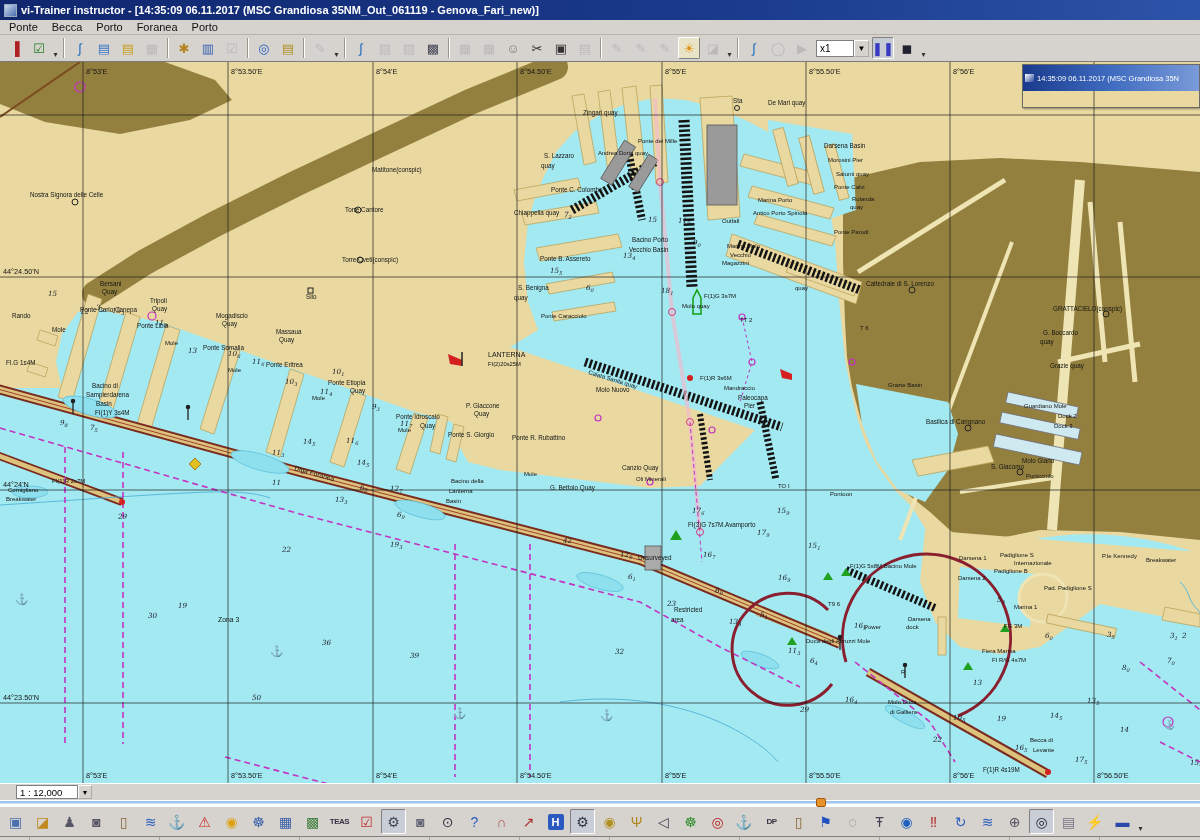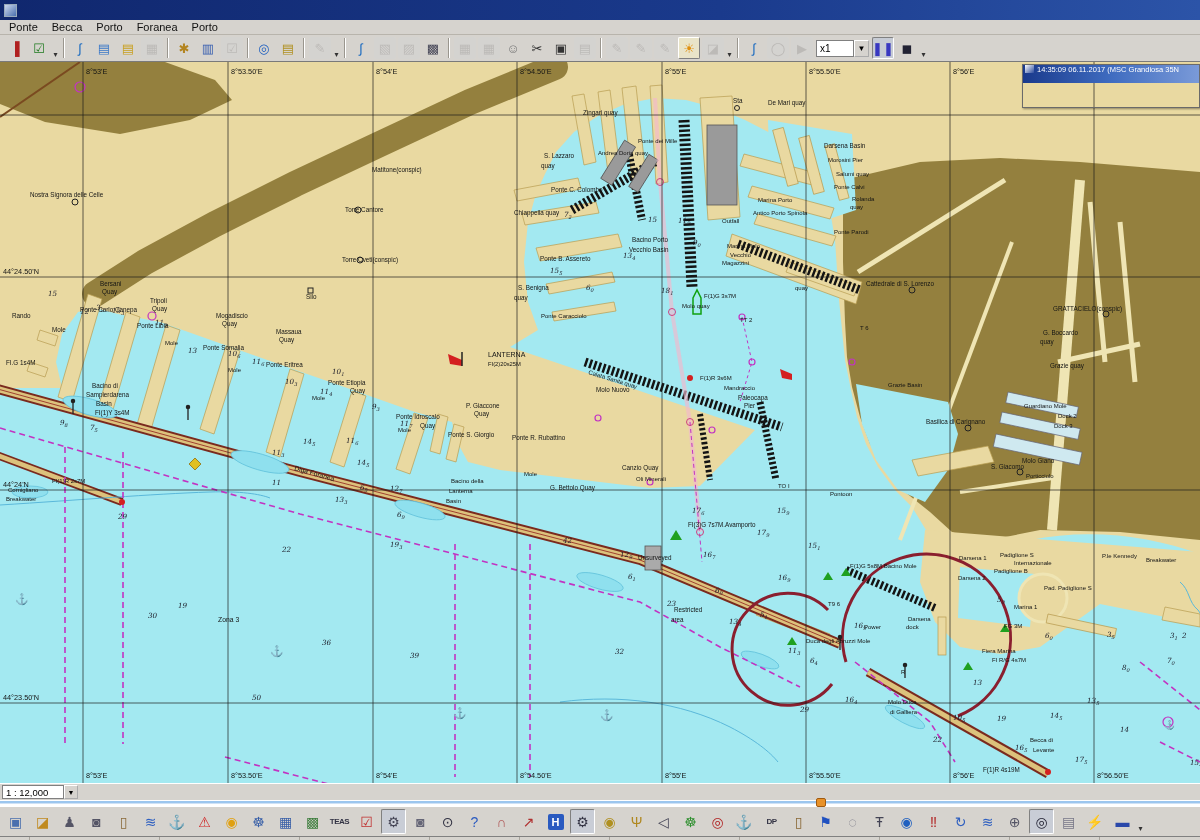--- a/index.html
+++ b/index.html
@@ -27,29 +27,29 @@
   .tb-combo input { width:38px; height:17px; font-size:10px; border:1px solid #808080; padding-left:3px;
             font-family:"Liberation Sans",sans-serif; }
   .tb-combo .drop { width:15px; height:17px; background:#d6d3ce; border:1px outset #fff; font-size:8px;
             display:flex; align-items:center; justify-content:center; }
   
   .chart-wrap { position:relative; width:1200px; height:721px; background:#a3e9f1; }
   .chart-wrap svg { display:block; }
   
   .clock-window { position:absolute; top:2px; right:0; width:178px; height:44px;
                   border:1px solid #6a6a6a; box-shadow:1px 1px 2px rgba(0,0,0,.4); z-index:50; }
-  .clock-titlebar { height:18px; background:linear-gradient(90deg,#1a3a8c,#3f6cc0,#7a9ad8);
-                  color:#fff; font-size:7.5px; display:flex; padding:0 2px;
+  .clock-titlebar { height:26px; background:linear-gradient(90deg,#1a3a8c,#3f6cc0,#7a9ad8);
+                  color:#fff; font-size:7.5px; display:flex; align-items:center; padding:0 2px;
                   white-space:nowrap; overflow:hidden; }
   .clock-titlebar .c-icon { width:9px; height:8px; background:linear-gradient(135deg,#fff,#2a4a9c); margin-right:3px; flex:none; }
   .clock-body { height:30px; background:#f2efe4; display:flex; align-items:center; justify-content:center; }
   .clock-time { font-size:26px; font-weight:bold; color:#000; letter-spacing:-1px; }
   
   .scale-row { height:17px; background:#d6d3ce; border-top:1px solid #fff; display:flex; align-items:center; }
-  .scale-combo { display:flex; margin-left:2px; }
+  .scale-combo { display:flex; margin-left:16px; }
   .scale-combo input { width:62px; height:14px; font-size:9.5px; border:1px solid #808080; padding-left:3px;
                   font-family:"Liberation Sans",sans-serif; }
   .scale-combo .drop { width:14px; height:14px; background:#d6d3ce; border:1px outset #fff; font-size:7px;
                   display:flex; align-items:center; justify-content:center; }
   .blue-strip { height:6px; background:repeating-linear-gradient(180deg,#ffffff 0 1px,#9cc6ee 1px 3px,#cfe2f6 3px 4px,#ffffff 4px 6px);
                 position:relative; }
   .strip-marker { position:absolute; left:816px; top:-2px; width:10px; height:9px; background:#e8922a;
                 border:1px solid #a05a10; border-radius:2px; }
   .taskbar { height:30px; background:#d6d3ce; border-top:1px solid #fff; display:flex; align-items:center; padding-left:2px; }
   .tk-btn { width:25px; height:25px; margin:0 1px; display:flex; align-items:center; justify-content:center;
@@ -61,20 +61,21 @@
   .statusbar { height:4px; background:#d6d3ce; border-top:1px solid #808080; display:flex; }
   .statusbar .seg { border-right:1px solid #a8a49c; height:100%; }
   text { font-family:"Liberation Sans", sans-serif; }
   .depth { font-family:"DejaVu Serif", serif; font-style:italic; }
 </style>
 </head>
 <body>
 
 <div class="titlebar">
   <div class="app-icon"></div>
+  <div class="title-text">vi-Trainer instructor - [14:35:09  06.11.2017 (MSC Grandiosa 35NM_Out_061119 - Genova_Fari_new)]</div>
 </div>
 
 <div class="menubar" id="menubar">
     <span class="menu-item">Ponte</span>
     <span class="menu-item">Becca</span>
     <span class="menu-item">Porto</span>
     <span class="menu-item">Foranea</span>
     <span class="menu-item">Porto</span>
   </div>
 

